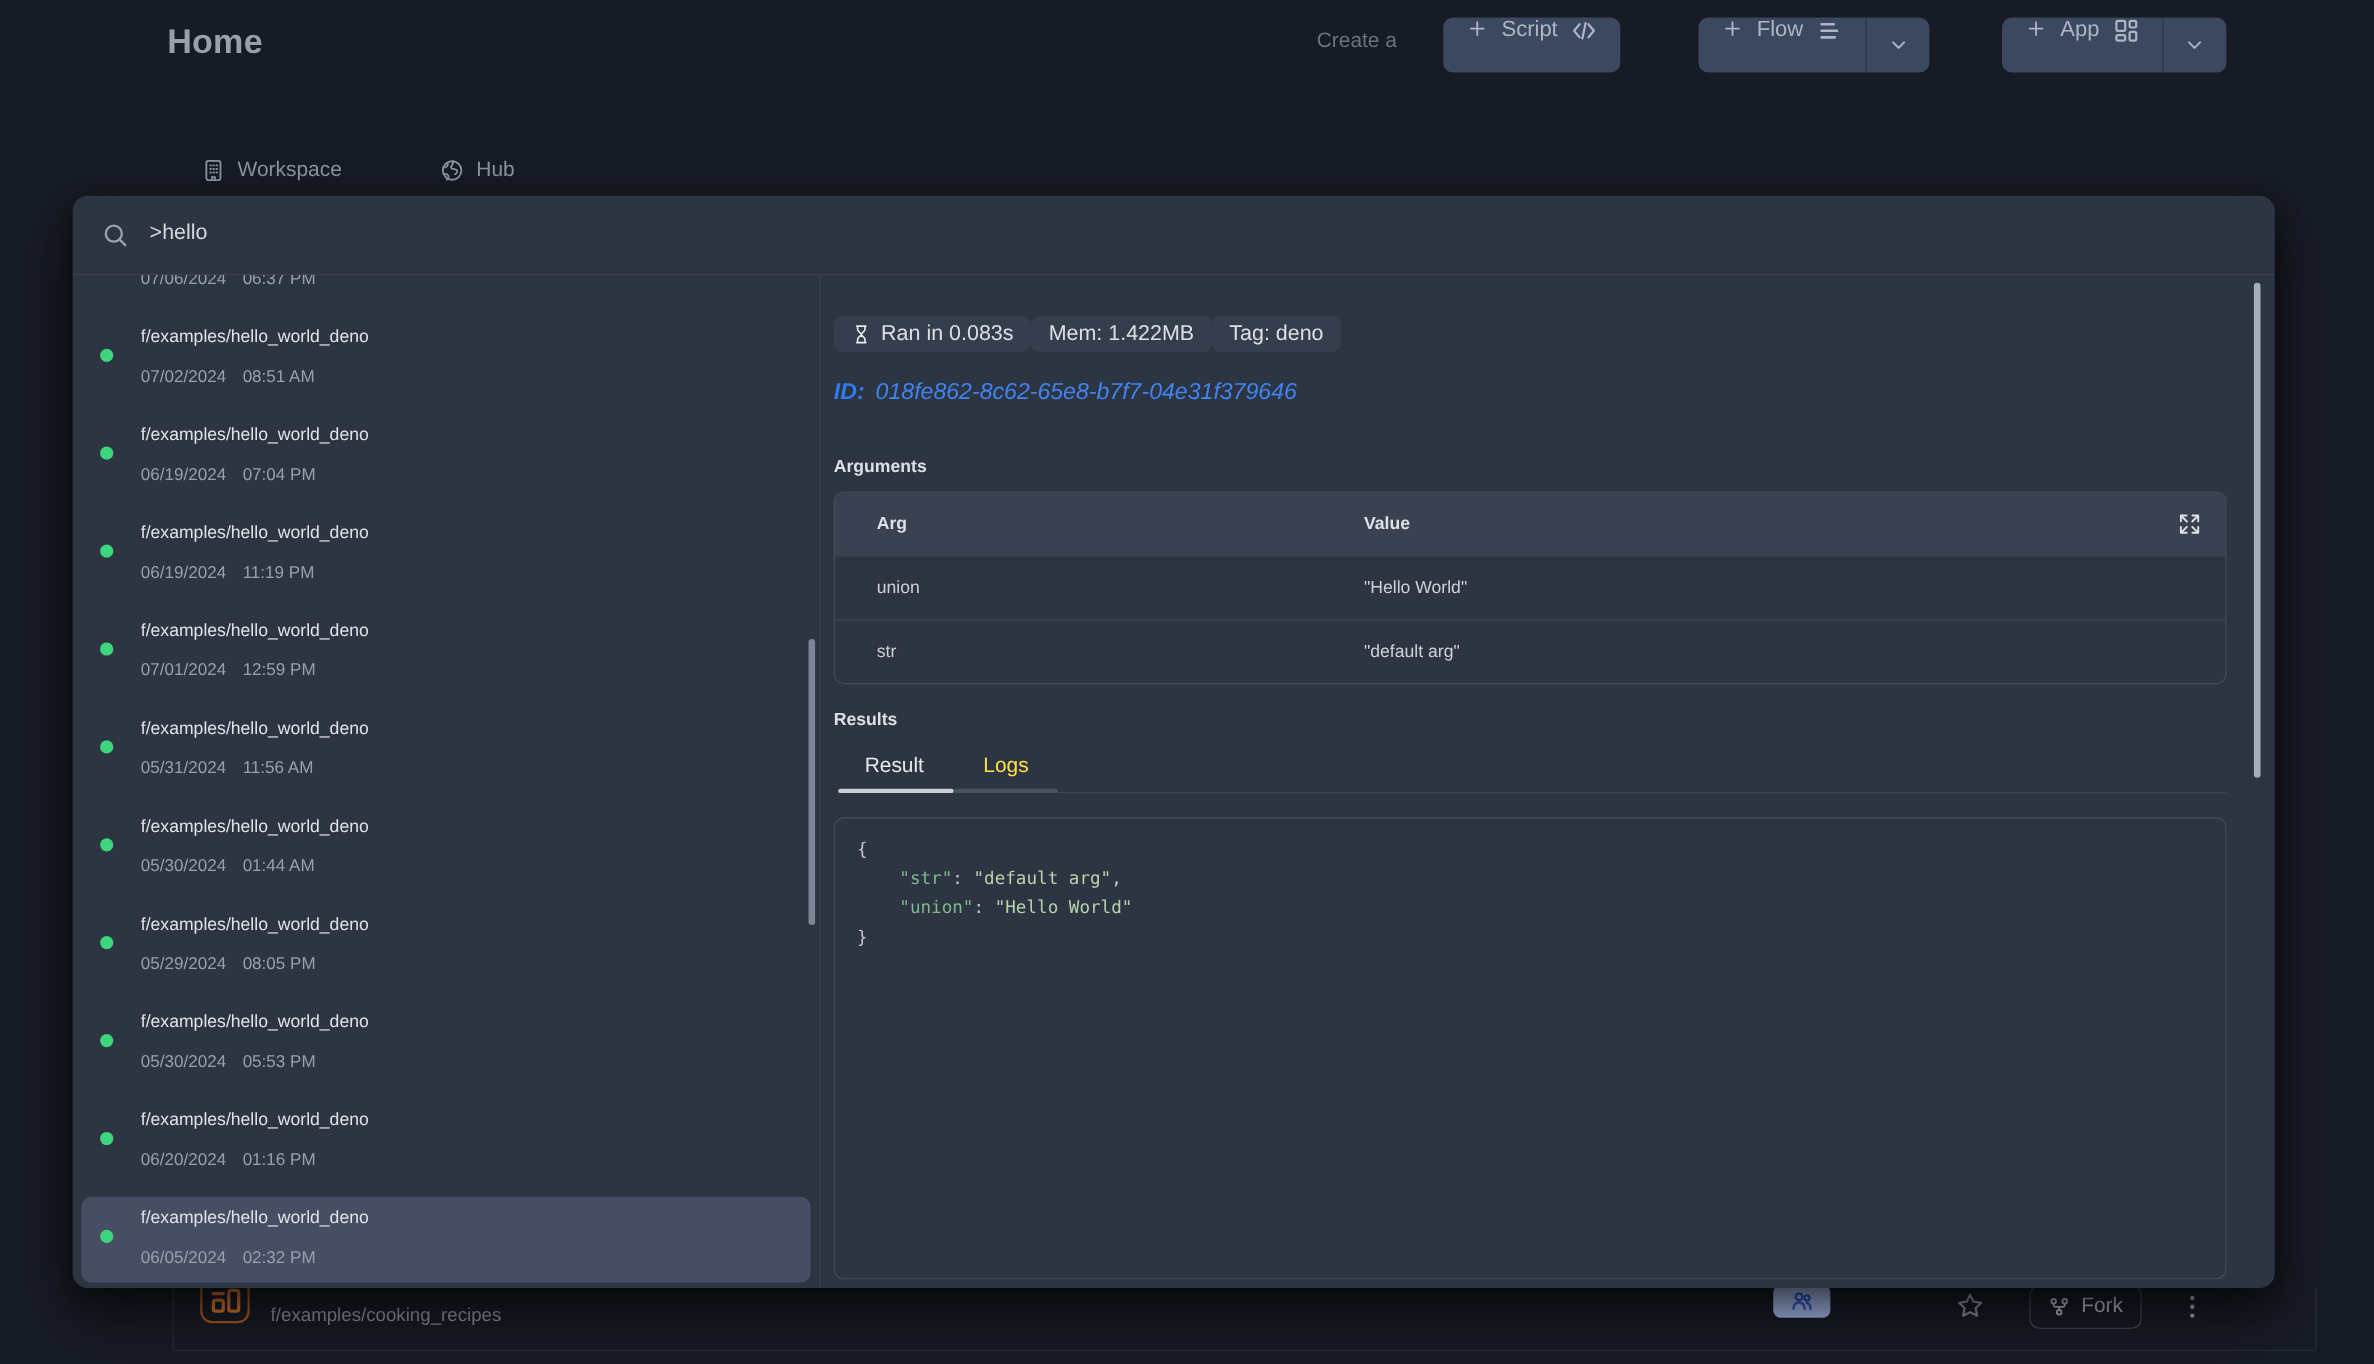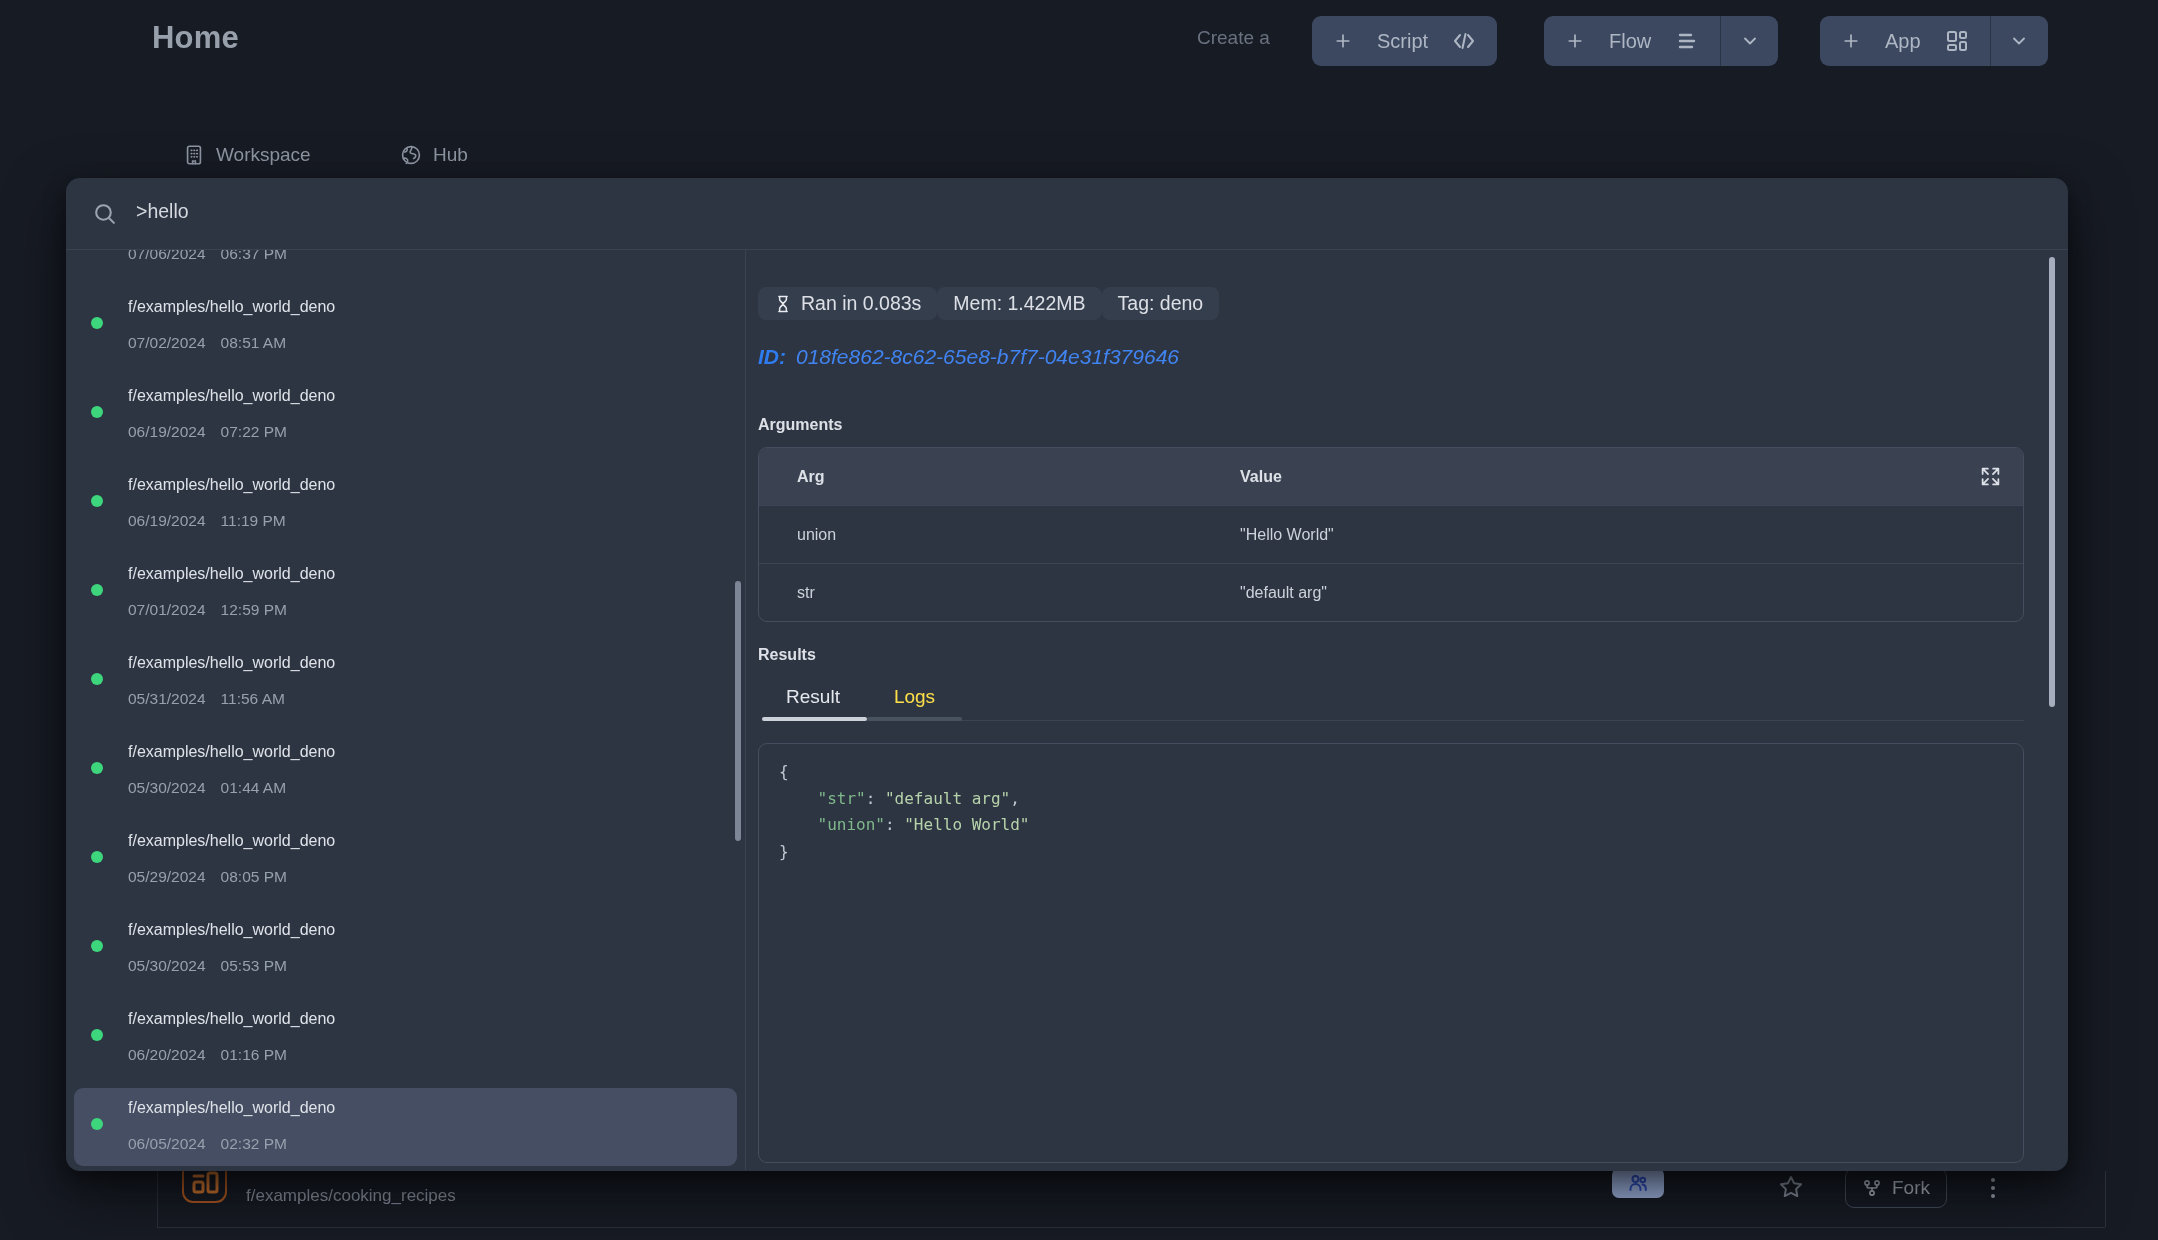--- a/index.html
+++ b/index.html
@@ -9,21 +9,21 @@
     background:#171b24;
     font-family:"Liberation Sans", sans-serif;
     color:#c7ccd6;
   }
   svg { display:block; }
 
   
   .page-title { position:absolute; left:152px; top:20px; font-size:31px; font-weight:600; color:#98a0ac; letter-spacing:.2px; }
   .create-label { position:absolute; left:1197px; top:27px; font-size:19px; color:#69718090; color:#6a7280; }
   .btn-group { position:absolute; top:16px; height:50px; display:flex; align-items:stretch; background:#3b4860; border-radius:9px; color:#aeb6c4; }
-  .btn-main { display:flex; align-items:center; gap:24px; padding:0 21px; font-size:20px; font-weight:500; cursor:pointer; }
+  .btn-main { display:flex; align-items:flex-start; gap:12px; padding:0 21px; font-size:20px; font-weight:500; cursor:pointer; }
   .btn-chev { width:58px; display:flex; align-items:center; justify-content:center; border-left:1px solid #2a3447; cursor:pointer; }
   #btn-script { left:1312px; }
   #btn-flow   { left:1544px; }
   #btn-app    { left:1820px; }
 
   .hdr-tab { position:absolute; top:144px; display:flex; align-items:center; gap:11px; font-size:19px; color:#8d95a2; }
   #tab-workspace { left:183px; }
   #tab-hub { left:400px; }
 
   
@@ -257,21 +257,21 @@
             <div class="run-date">
               <span>07/02/2024</span>
               <span>08:51 AM</span>
             </div>
           </div>
           <div class="run-item">
             <span class="run-dot"></span>
             <div class="run-title">f/examples/hello_world_deno</div>
             <div class="run-date">
               <span>06/19/2024</span>
-              <span>07:22 PM</span>
+              <span>07:04 PM</span>
             </div>
           </div>
           <div class="run-item">
             <span class="run-dot"></span>
             <div class="run-title">f/examples/hello_world_deno</div>
             <div class="run-date">
               <span>06/19/2024</span>
               <span>11:19 PM</span>
             </div>
           </div>

